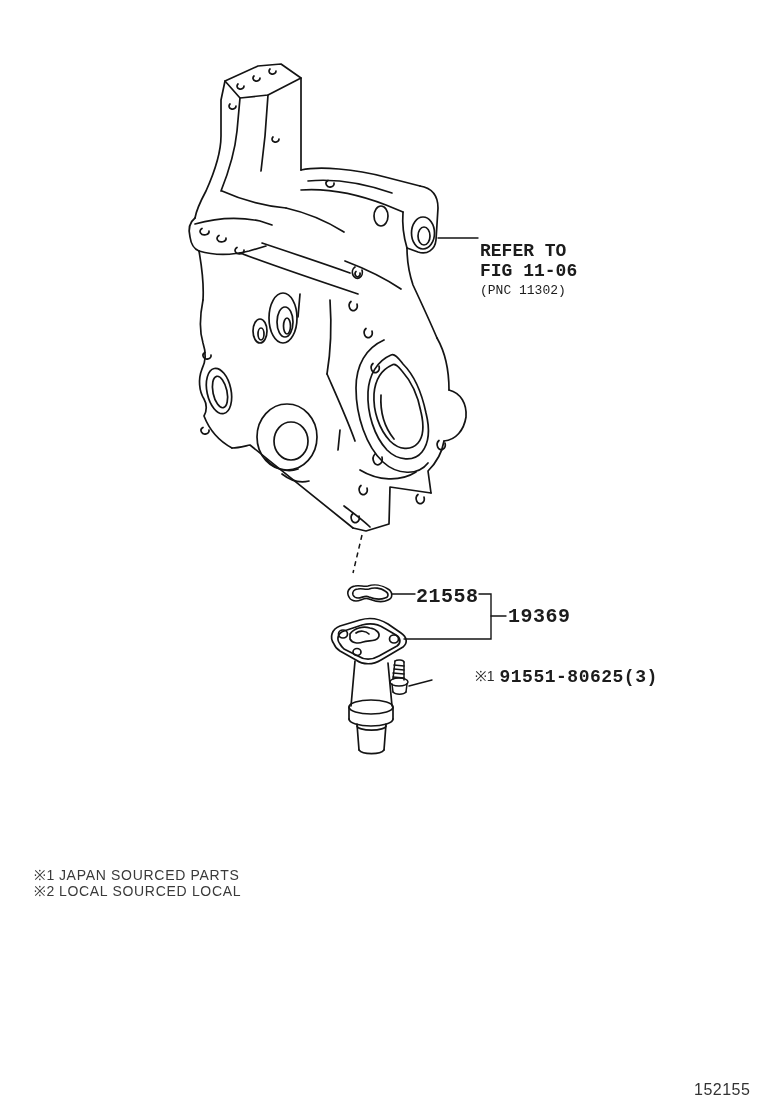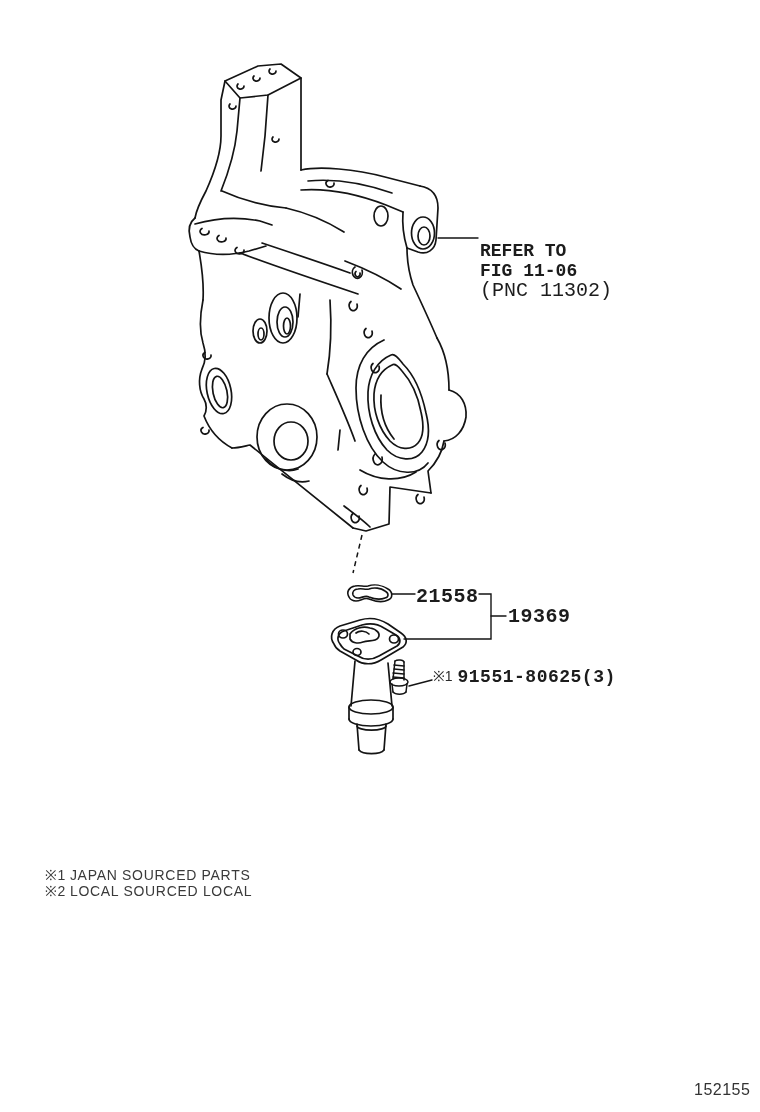--- a/index.html
+++ b/index.html
@@ -2,29 +2,29 @@
 <html><head>
 <meta charset="utf-8">
 <style>
   html,body{margin:0;padding:0;background:#fff;}
   #page{position:relative;width:760px;height:1112px;background:#ffffff;overflow:hidden;
         font-family:"Liberation Sans",sans-serif;color:#1c1c1c;}
   #lineart{position:absolute;left:0;top:0;width:760px;height:1112px;}
   .mono{font-family:"Liberation Mono","DejaVu Sans Mono",monospace;}
   .lbl{position:absolute;white-space:nowrap;}
   .refer{left:480px;top:205px;font-size:18px;line-height:20px;font-weight:bold;letter-spacing:0px;margin-top:36px;}
-  .refer .pnc{font-weight:normal;font-size:20px;}
+  .refer .pnc{font-weight:normal;font-size:13px;}
   .big-num{font-size:20px;font-weight:bold;letter-spacing:0.5px;}
   .lbl-15147{left:416px;top:585px;}
   .lbl-15104{left:508px;top:605px;}
   .bolt-row{position:absolute;left:433px;height:20px;}
   .bolt-row .pre{font-size:14px;color:#2b2b2b;margin-right:5px;vertical-align:1px;}
   .bolt-row .num{font-size:18px;font-weight:bold;letter-spacing:0.5px;}
-  .row1{top:666px;} .row2{top:686px;}
-  .footnotes{left:45px;top:868px;font-size:14px;line-height:15.5px;letter-spacing:0.7px;color:#3a3a3a;}
+  .row1{top:666px;margin-left:42px;} .row2{top:686px;}
+  .footnotes{left:34px;top:868px;font-size:14px;line-height:15.5px;letter-spacing:0.7px;color:#3a3a3a;}
   .footnotes .mk{margin-right:4px;}
   .fig-num{left:694px;top:1081px;font-size:16px;letter-spacing:0.5px;color:#333;}
 </style>
 </head>
 <body>
 
 <div id="page">
 
   <svg id="lineart" viewBox="0 0 760 1112">
 

